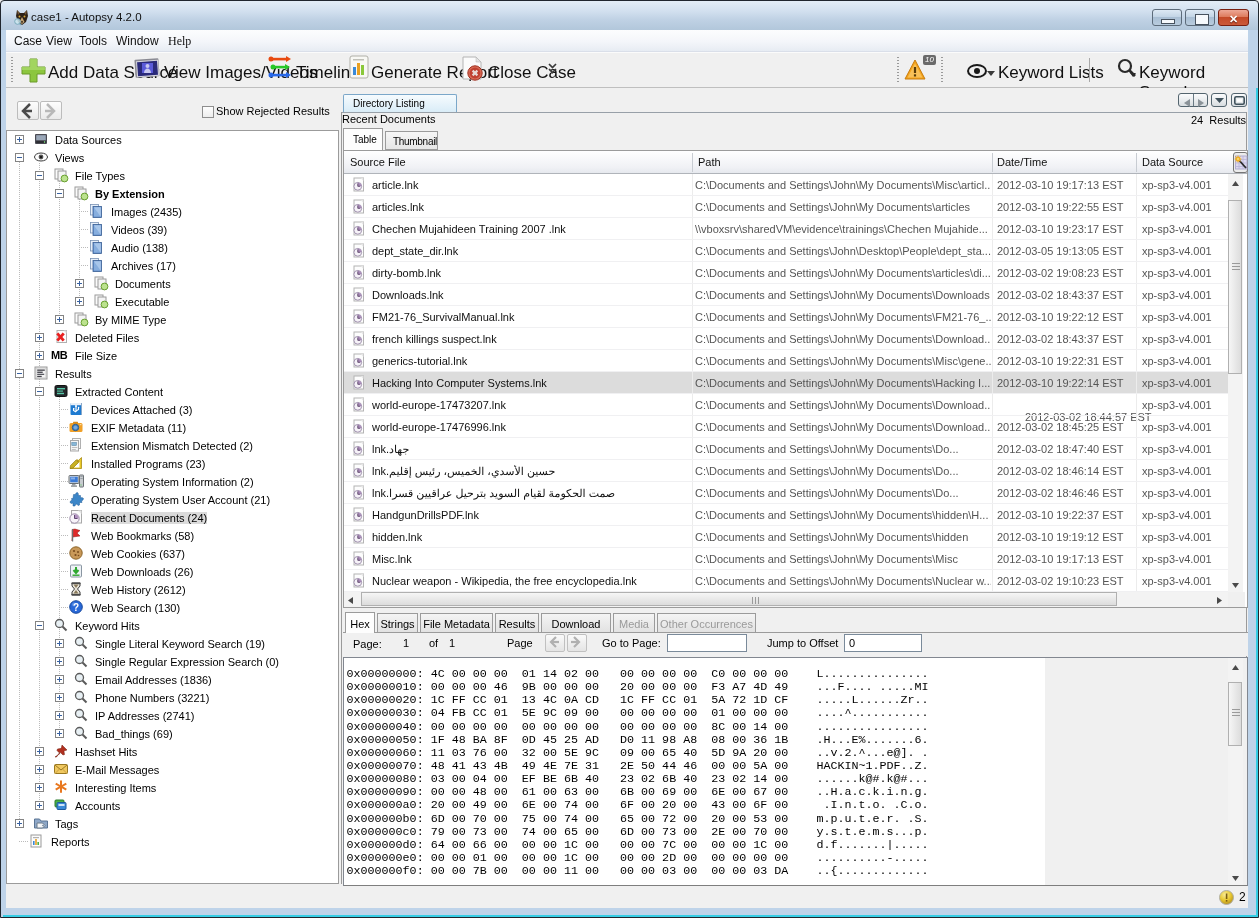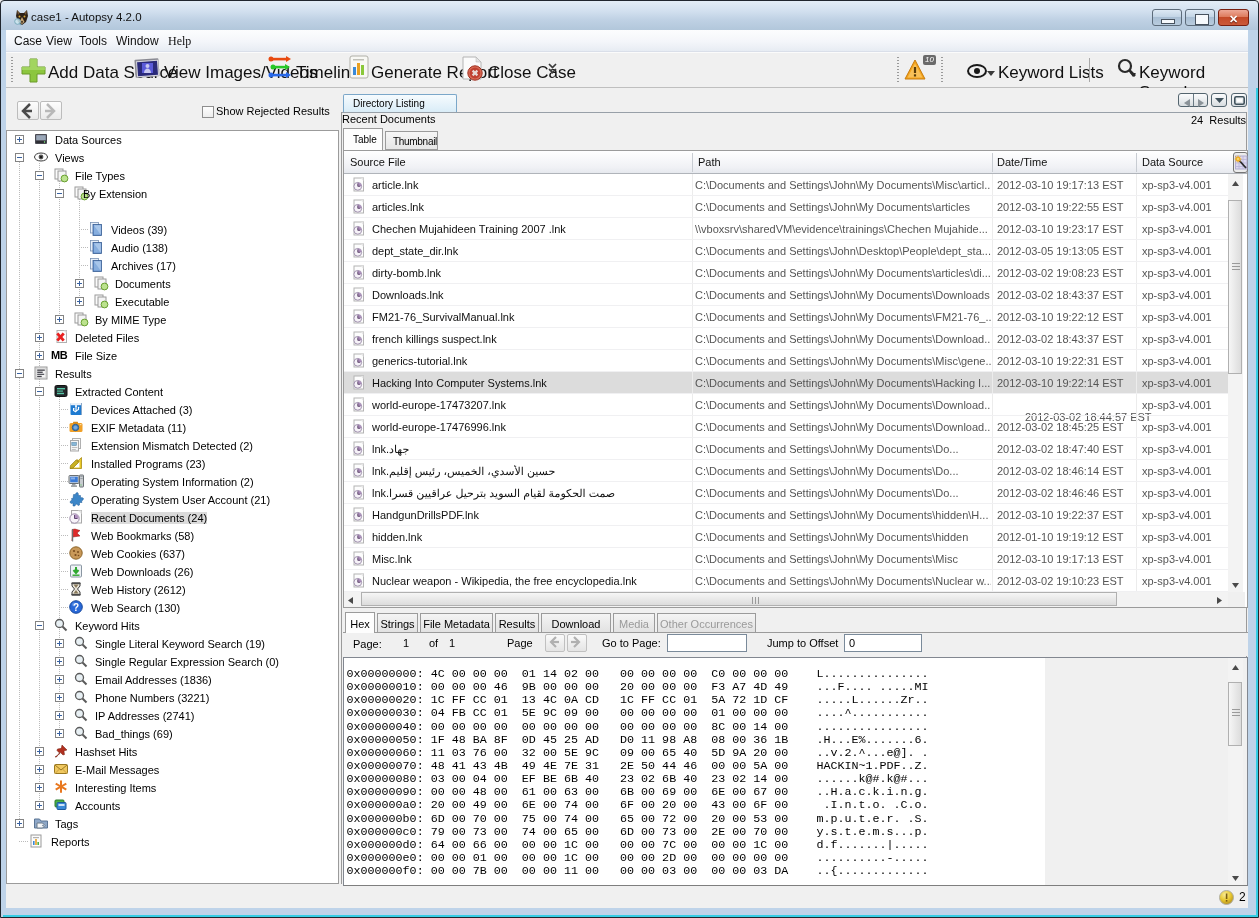--- a/index.html
+++ b/index.html
@@ -235,21 +235,31 @@
       </div>
 <div class="trow" style="top:54px;">
         <div class="ebox" style="left:48px;">
           <i></i>
         </div>
         <div class="ticon" style="left:66px;"><svg width="16" height="16" viewBox="0 0 16 16">
             <rect x="2" y="2" width="8" height="10" fill="#fbfbfb" stroke="#9a9a9a"></rect>
             <rect x="5" y="4" width="8" height="10" fill="#f4f4f4" stroke="#9a9a9a"></rect>
             <circle cx="11.5" cy="11.5" r="3.4" fill="#bce28e" stroke="#69a031"></circle>
           </svg></div>
-        <div class="tlabel" style="left:76px;">By Extension</div>
+        <div class="tlabel" style="left:88px;font-weight:bold;">By Extension</div>
+      </div>
+<div class="trow" style="top:72px;">
+        <div class="doth" style="left:72px;top:8px;width:9px;"></div>
+        <div class="ticon" style="left:81px;"><svg width="16" height="16" viewBox="0 0 16 16">
+            <rect x="2.5" y="1.5" width="8" height="10.5" fill="#e8f0fa" stroke="#7a92b4" stroke-width="0.8"></rect>
+            <rect x="5" y="3.5" width="8.5" height="11" fill="#5583c4" stroke="#3a5f94" stroke-width="0.8"></rect>
+            <path d="M5.8 4.2h7v9.5h-7z" fill="#87aede"></path>
+            <path d="M5.8 4.2l7 9.5V4.2z" fill="#a8c6ea"></path>
+          </svg></div>
+        <div class="tlabel" style="left:104px;">Images (2435)</div>
       </div>
 <div class="trow" style="top:90px;">
         <div class="doth" style="left:72px;top:8px;width:9px;"></div>
         <div class="ticon" style="left:81px;"><svg width="16" height="16" viewBox="0 0 16 16">
             <rect x="2.5" y="1.5" width="8" height="10.5" fill="#e8f0fa" stroke="#7a92b4" stroke-width="0.8"></rect>
             <rect x="5" y="3.5" width="8.5" height="11" fill="#5583c4" stroke="#3a5f94" stroke-width="0.8"></rect>
             <path d="M5.8 4.2h7v9.5h-7z" fill="#87aede"></path>
             <path d="M5.8 4.2l7 9.5V4.2z" fill="#a8c6ea"></path>
           </svg></div>
         <div class="tlabel" style="left:104px;">Videos (39)</div>
@@ -878,21 +888,21 @@
 <div class="row" style="top:375px;">
         <div class="fileicon"><svg width="15" height="15" viewBox="0 0 15 15">
             <rect x="3" y="1" width="9.5" height="13" fill="#fdfdfd" stroke="#b4b4b4"></rect>
             <path d="M9.5 1h3v3z" fill="#e6e6e6"></path>
             <circle cx="6.8" cy="9.3" r="3.9" fill="#f6f2f8" stroke="#9a8aa8" stroke-width="0.9"></circle>
             <path d="M6.8 9.3V5.8A3.5 3.5 0 0 1 10.3 9.3z" fill="#a88ab8"></path>
             <path d="M6.8 9.3h2.4M6.8 9.3V6.4" stroke="#5a4468" stroke-width="0.9"></path>
           </svg></div>
         <div class="cell c0" style="left:28px;width:318px;">hidden.lnk</div>
         <div class="cell" style="left:351px;width:296px;">C:\Documents and Settings\John\My Documents\hidden</div>
-        <div class="cell" style="left:653px;width:138px;">2012-01-10 19:19:12 EST</div>
+        <div class="cell" style="left:653px;width:138px;">2012-03-10 19:19:12 EST</div>
         <div class="cell" style="left:798px;width:85px;">xp-sp3-v4.001</div>
       </div>
 <div class="row" style="top:397px;">
         <div class="fileicon"><svg width="15" height="15" viewBox="0 0 15 15">
             <rect x="3" y="1" width="9.5" height="13" fill="#fdfdfd" stroke="#b4b4b4"></rect>
             <path d="M9.5 1h3v3z" fill="#e6e6e6"></path>
             <circle cx="6.8" cy="9.3" r="3.9" fill="#f6f2f8" stroke="#9a8aa8" stroke-width="0.9"></circle>
             <path d="M6.8 9.3V5.8A3.5 3.5 0 0 1 10.3 9.3z" fill="#a88ab8"></path>
             <path d="M6.8 9.3h2.4M6.8 9.3V6.4" stroke="#5a4468" stroke-width="0.9"></path>
           </svg></div>

